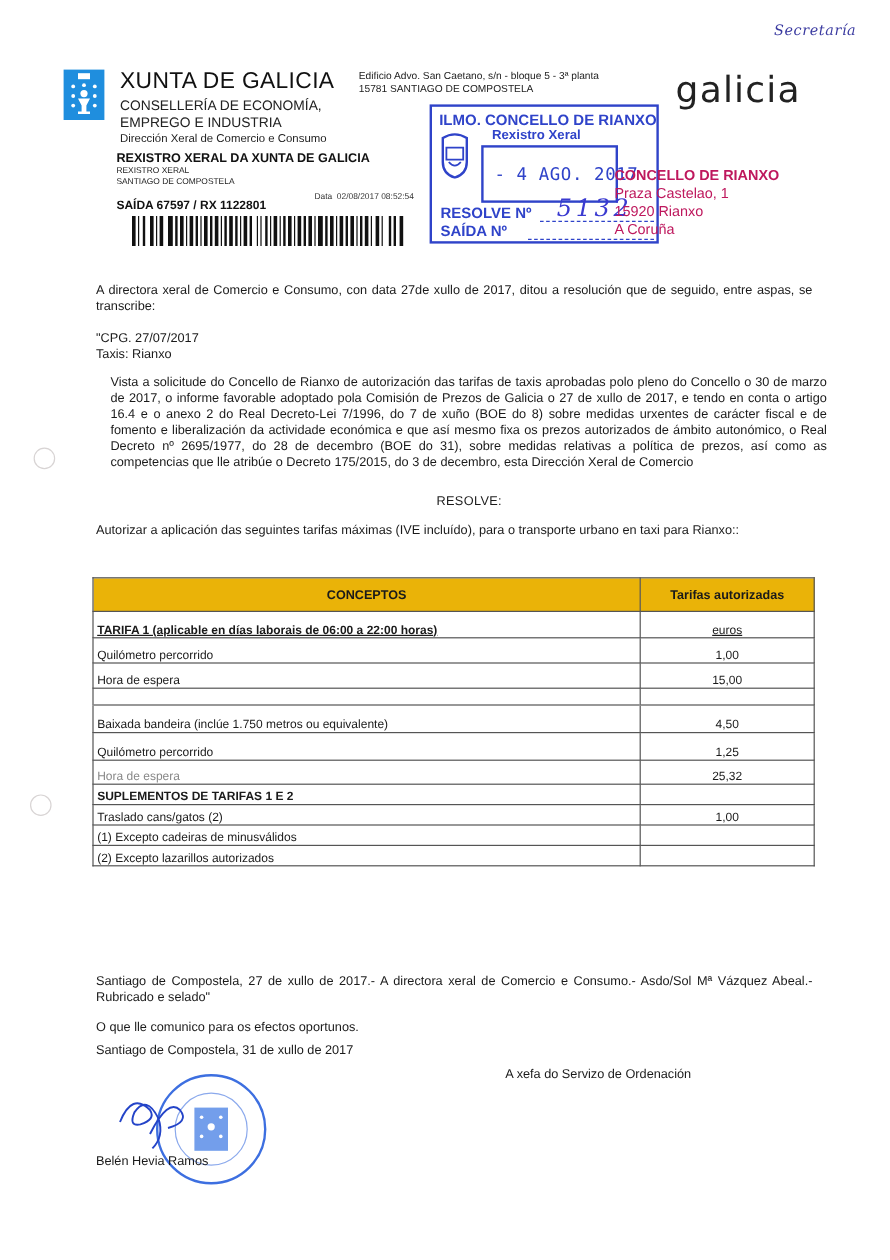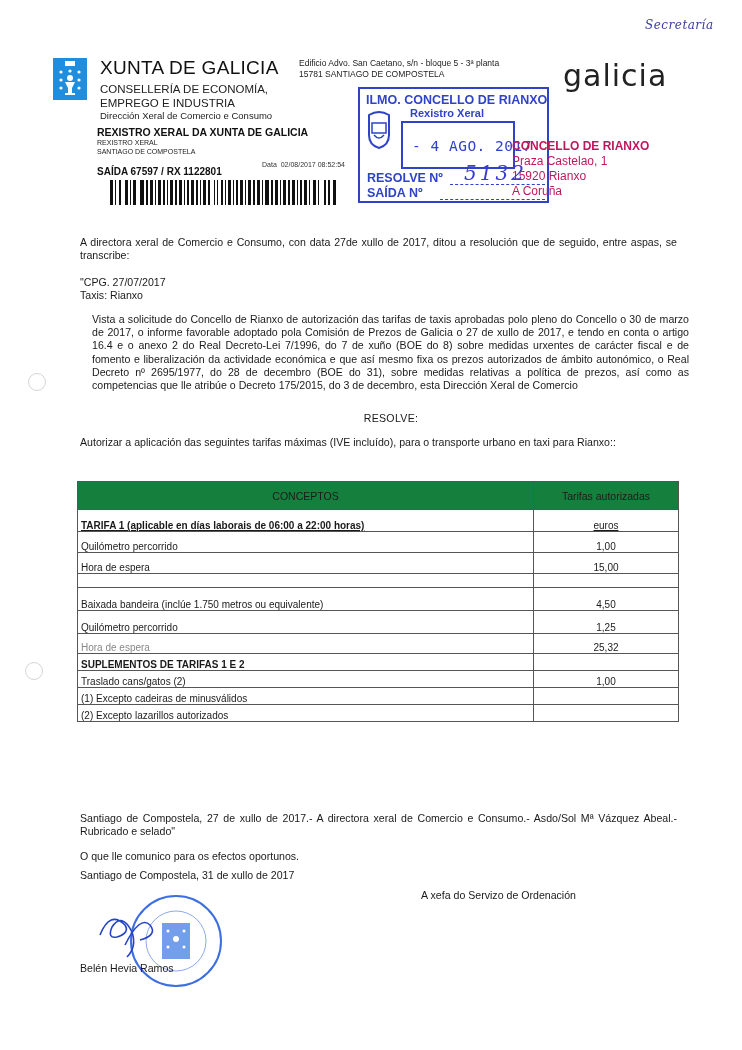--- a/index.html
+++ b/index.html
@@ -39,21 +39,21 @@
   .p-intro { left: 80px; top: 236px; width: 597px; }
   .p-cpg { left: 80px; top: 276px; width: 300px; text-align: left; }
   .p-vista { left: 80px; top: 313px; width: 597px; margin-left: 12px; }
   .p-resolve { left: 0; top: 412px; width: 742px; text-align: center; font-size: 10.6px; letter-spacing: 0.3px; padding-left: 20px; }
   .p-autorizar { left: 80px; top: 436px; width: 597px; }
   table.tarifas {
     position: absolute; left: 77px; top: 481px; width: 602px;
     border-collapse: collapse; font-size: 10px; color: #1a1a1a;
   }
   table.tarifas td, table.tarifas th { border: 1px solid #555; padding: 0 3px; vertical-align: bottom; }
-  table.tarifas th { background: #15803d; height: 27px; font-weight: normal; font-size: 10.5px; vertical-align: middle; }
+  table.tarifas th { background: #eab308; height: 27px; font-weight: bold; font-size: 10.5px; vertical-align: middle; }
   table.tarifas td.v { width: 138px; text-align: center; }
   table.tarifas tr.sec td.c { font-weight: bold; text-decoration: underline; }
   table.tarifas tr.supl td.c { font-weight: bold; text-decoration: none; }
   table.tarifas td.u { text-decoration: underline; }
   .p-santiago { left: 80px; top: 812px; width: 597px; }
   .p-comunico { left: 80px; top: 850px; width: 500px; text-align: left; }
   .p-date2 { left: 80px; top: 869px; width: 500px; text-align: left; }
   .p-xefa { left: 76px; top: 889px; width: 500px; text-align: right; }
   .p-name { left: 80px; top: 962px; width: 300px; text-align: left; }
   .seal { left: 128px; top: 893px; width: 96px; height: 96px; }

